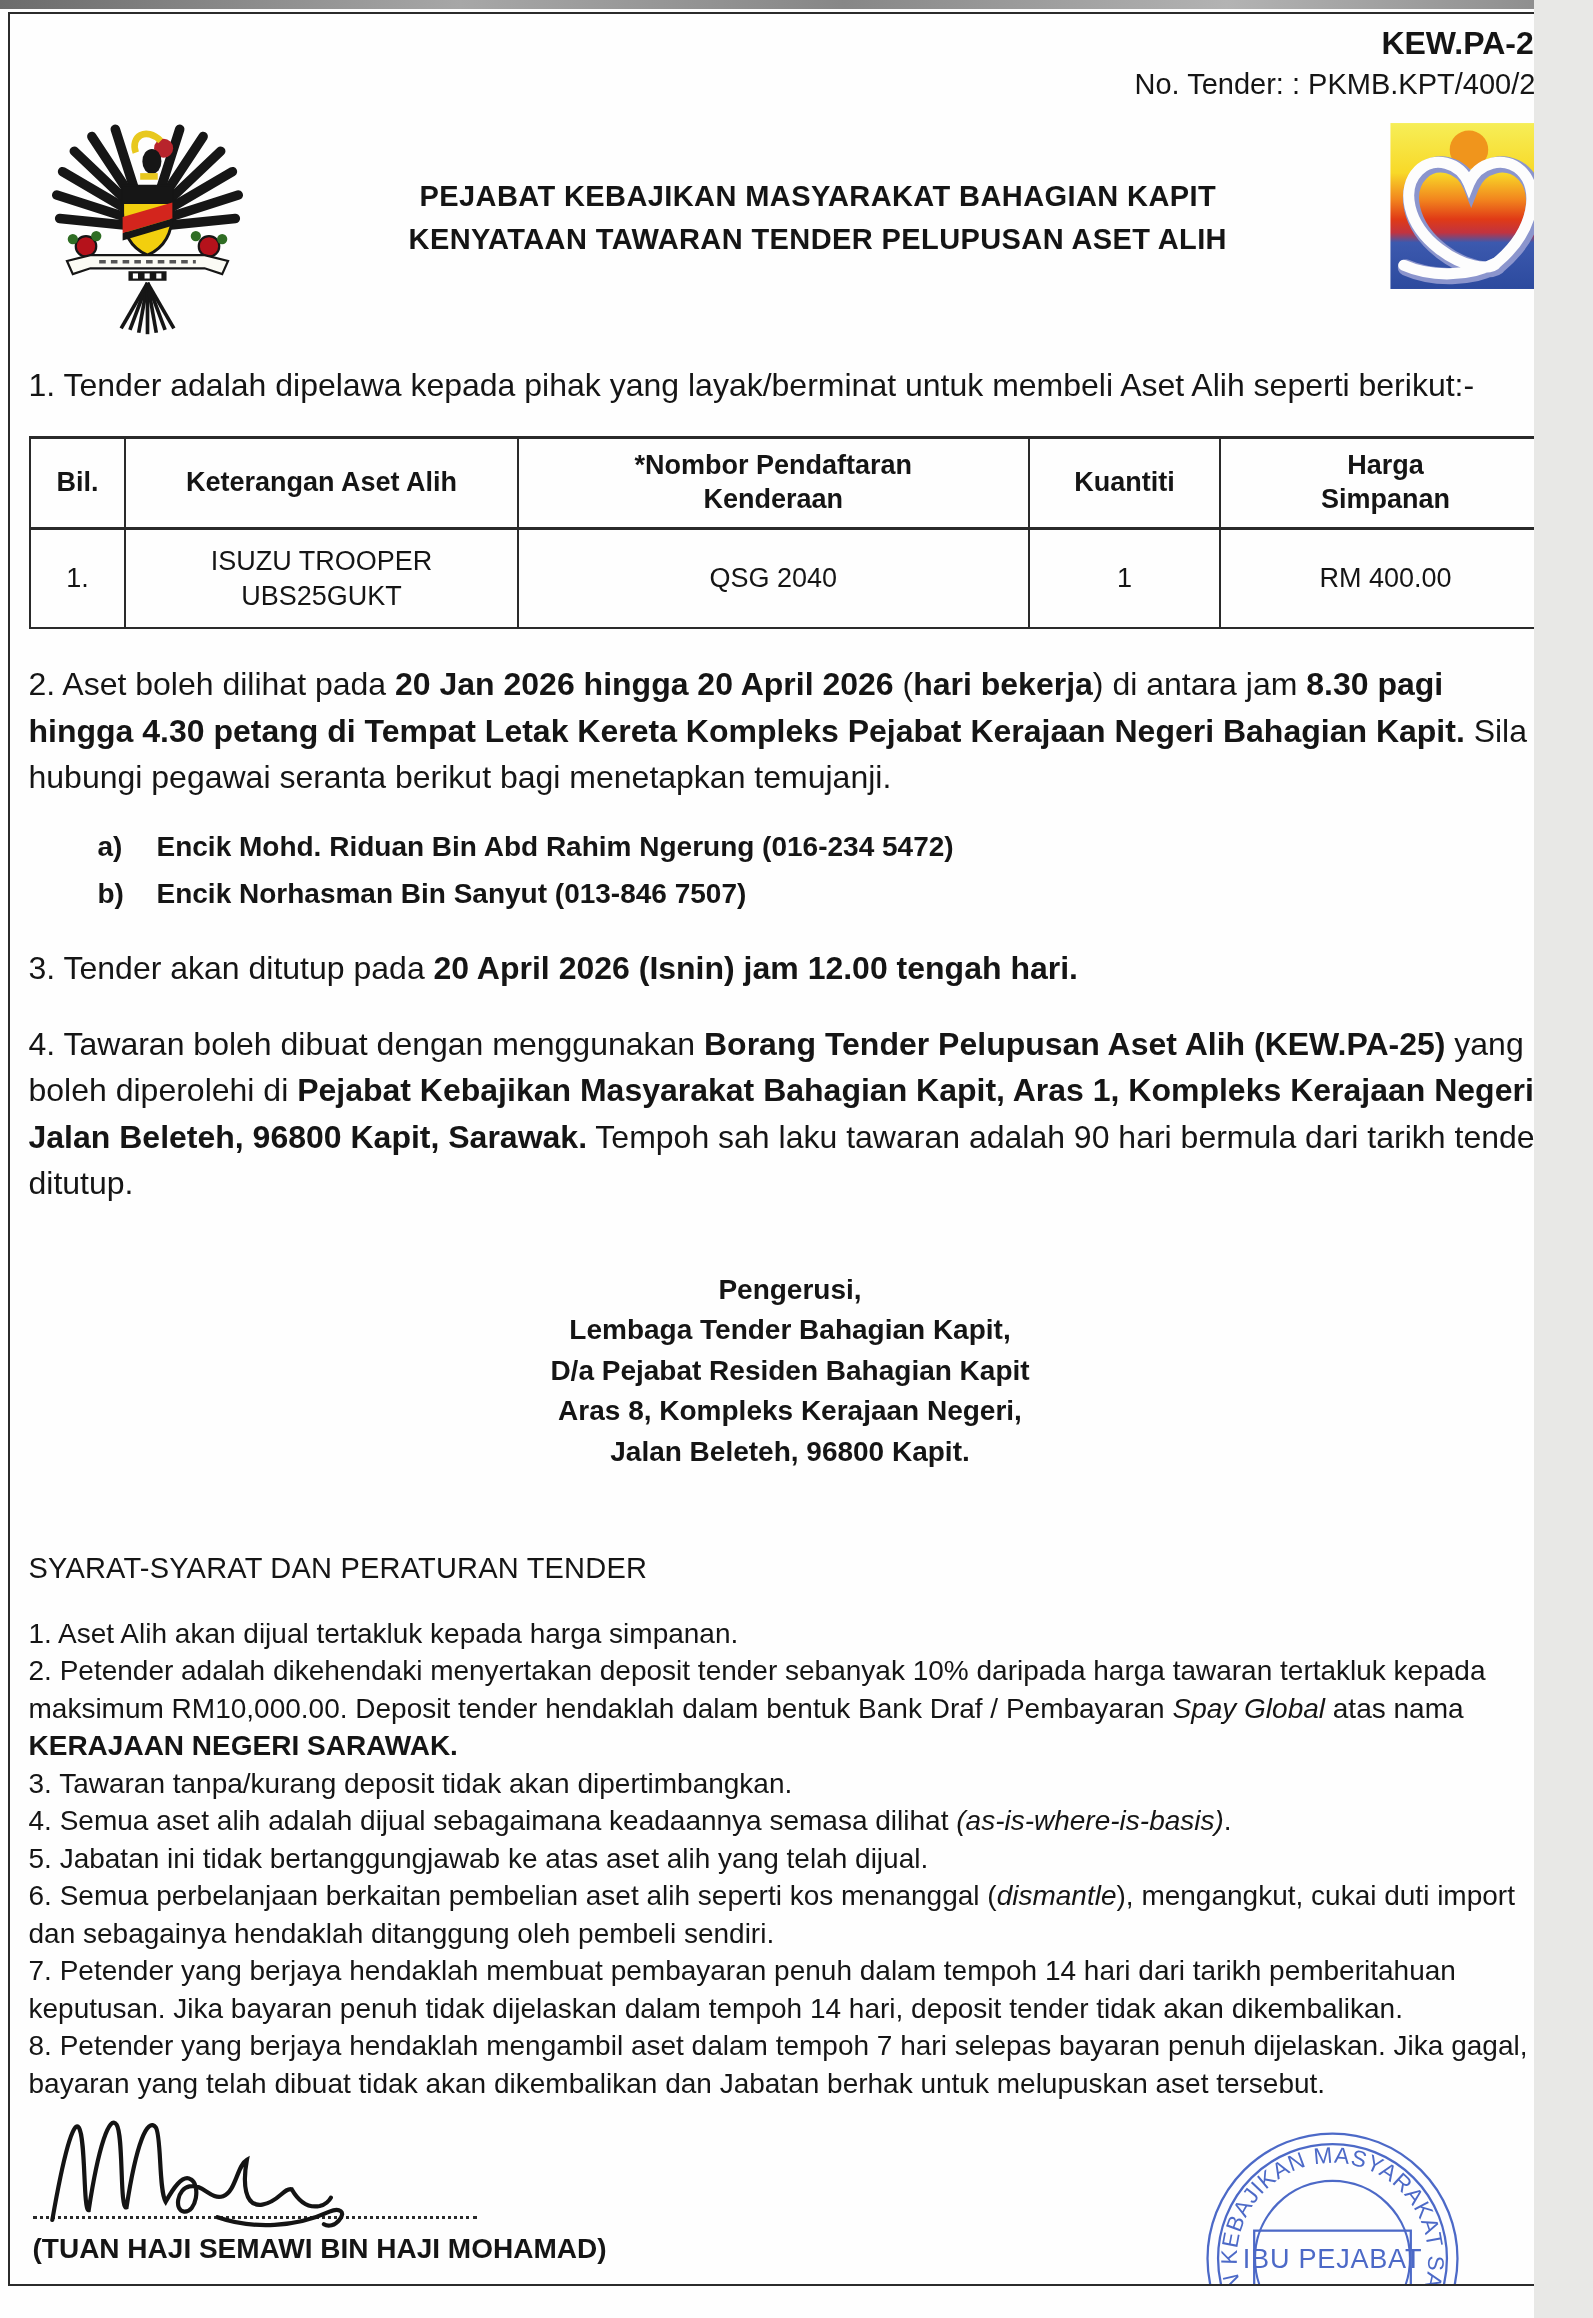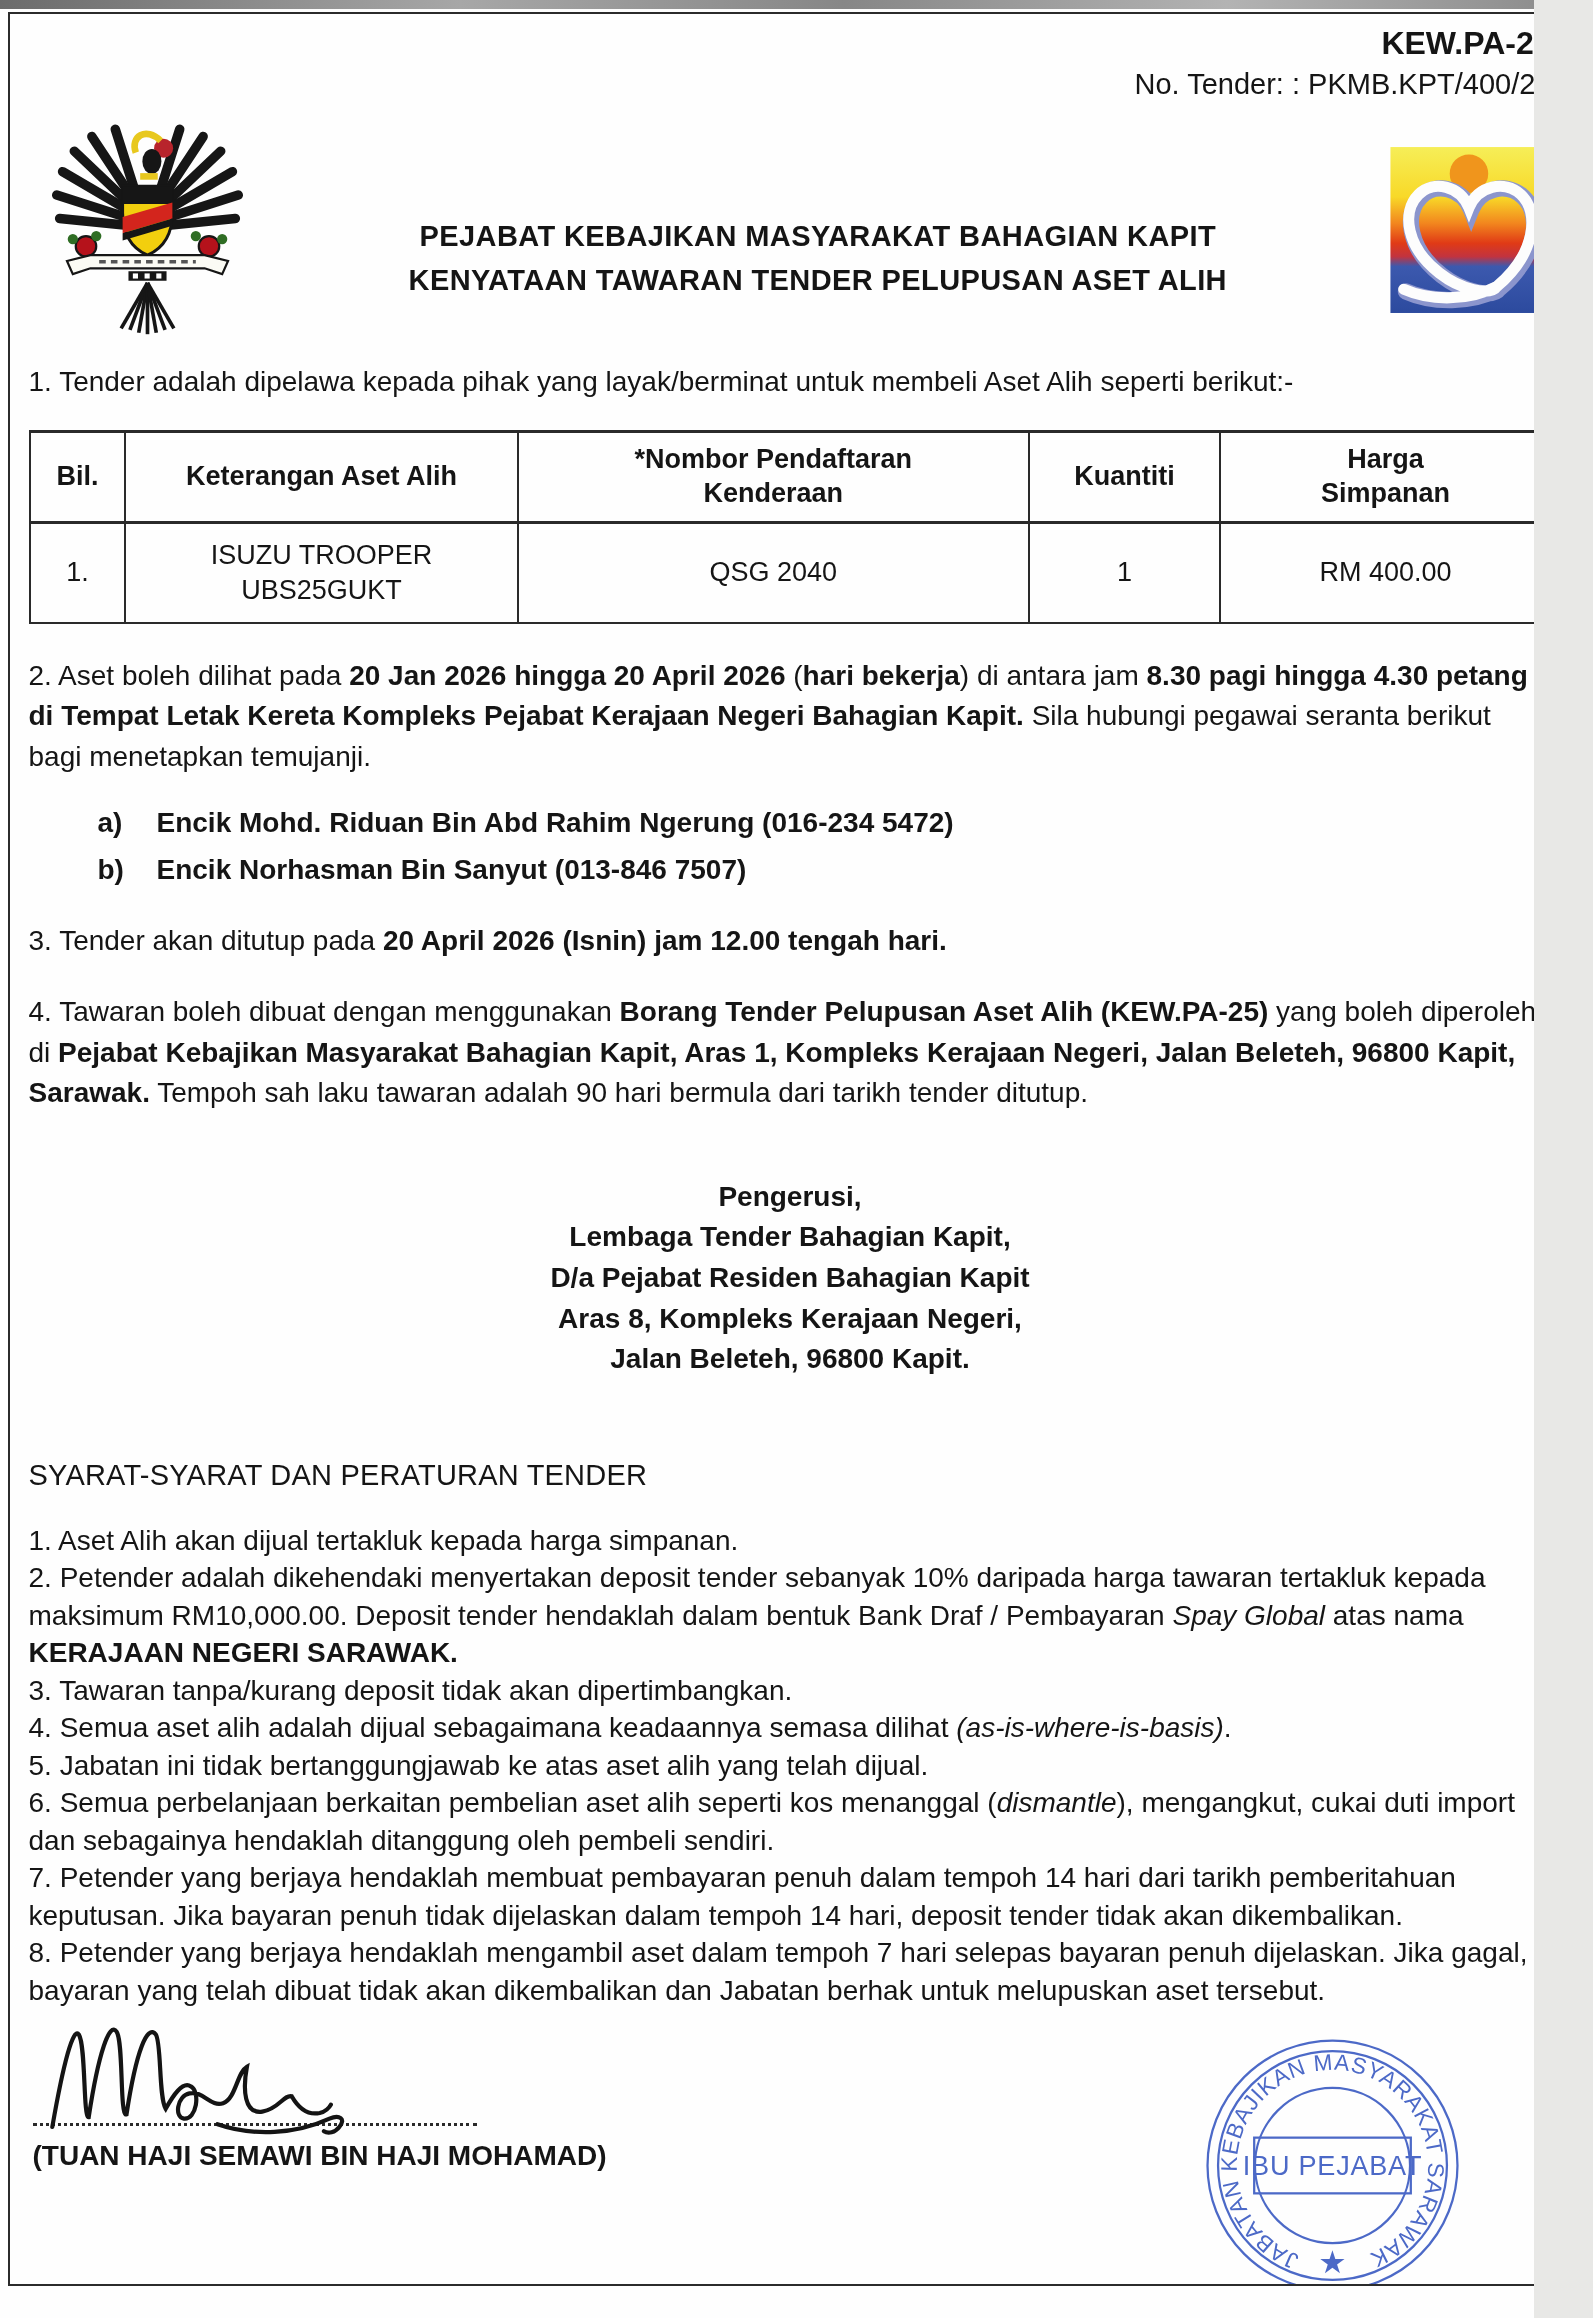--- a/index.html
+++ b/index.html
@@ -5,25 +5,25 @@
   html,body{margin:0;padding:0;background:#e8e8e6;}
   .page{position:relative;width:1534px;height:2319px;background:#fefefe;overflow:hidden;
         font-family:"Liberation Sans",sans-serif;color:#151515;}
   .scan-edge{position:absolute;top:0;left:0;width:100%;height:9px;
              background:linear-gradient(90deg,#3a3a3a 0%,#8a8a8a 30%,#5f5f5f 55%,#9a9a9a 80%,#6a6a6a 100%);opacity:.75;}
   .frame{position:absolute;top:12px;left:7.5px;width:1565px;height:2274px;
          border:2.3px solid #2b2b2b;box-sizing:border-box;padding:9px 19px 0 19px;overflow:hidden;}
   .head-right{text-align:right;line-height:1.25;}
   .form-code{font-size:32px;font-weight:bold;}
   .tender-no{font-size:29px;margin-top:3px;}
-  .logo-row{display:flex;align-items:center;margin-top:13.5px;}
+  .logo-row{display:flex;align-items:flex-start;margin-top:13.5px;}
   .crest{width:205px;height:227px;flex:0 0 auto;margin-left:16.6px;}
   .title-wrap{flex:1;text-align:center;padding-top:59px;}
   .doc-title{font-size:29px;font-weight:bold;line-height:1.5;letter-spacing:0.4px;}
-  .para{font-size:28px;line-height:1.45;margin:19.6px 0 0 0;}
+  .para{font-size:32px;line-height:1.45;margin:19.6px 0 0 0;}
   .jkm{width:160px;height:175px;flex:0 0 auto;margin-right:6px;margin-top:4.5px;}
   table.assets{border-collapse:collapse;width:100%;margin-top:27px;font-size:27px;}
   table.assets th,table.assets td{border:2.3px solid #2a2a2a;text-align:center;vertical-align:middle;}
   table.assets th{font-weight:bold;padding:10.5px 4.5px;line-height:1.25;border-bottom-width:3.8px;border-top-width:3.8px;}
   table.assets td{padding:13.5px 4.5px;line-height:1.3;}
   .contacts{margin:30px 0 0 69px;}
   .contact{font-size:28px;font-weight:bold;margin-bottom:15px;display:flex;}
   .clabel{width:59px;flex:0 0 auto;}
   .rich .run-b{font-weight:bold;}
   .rich .run-i{font-style:italic;}

